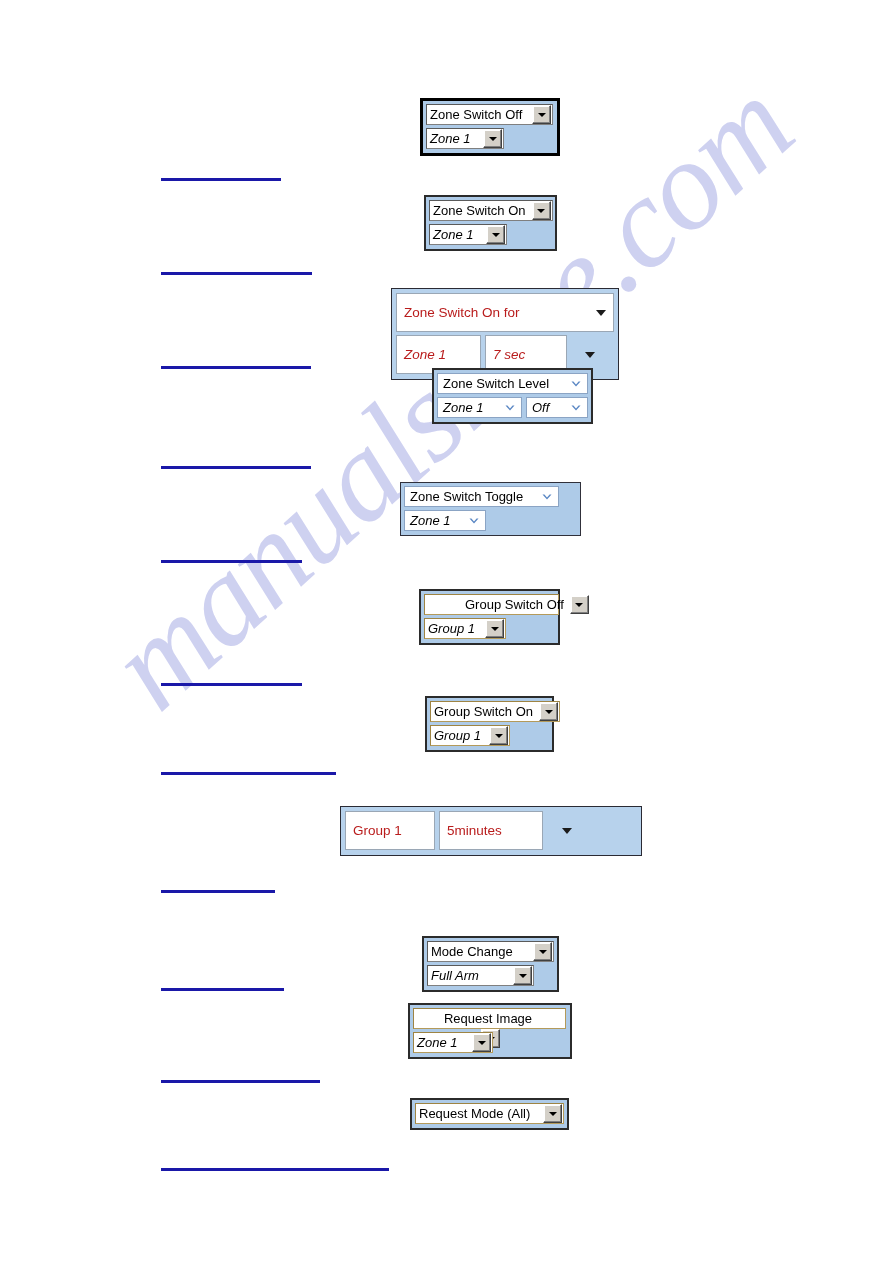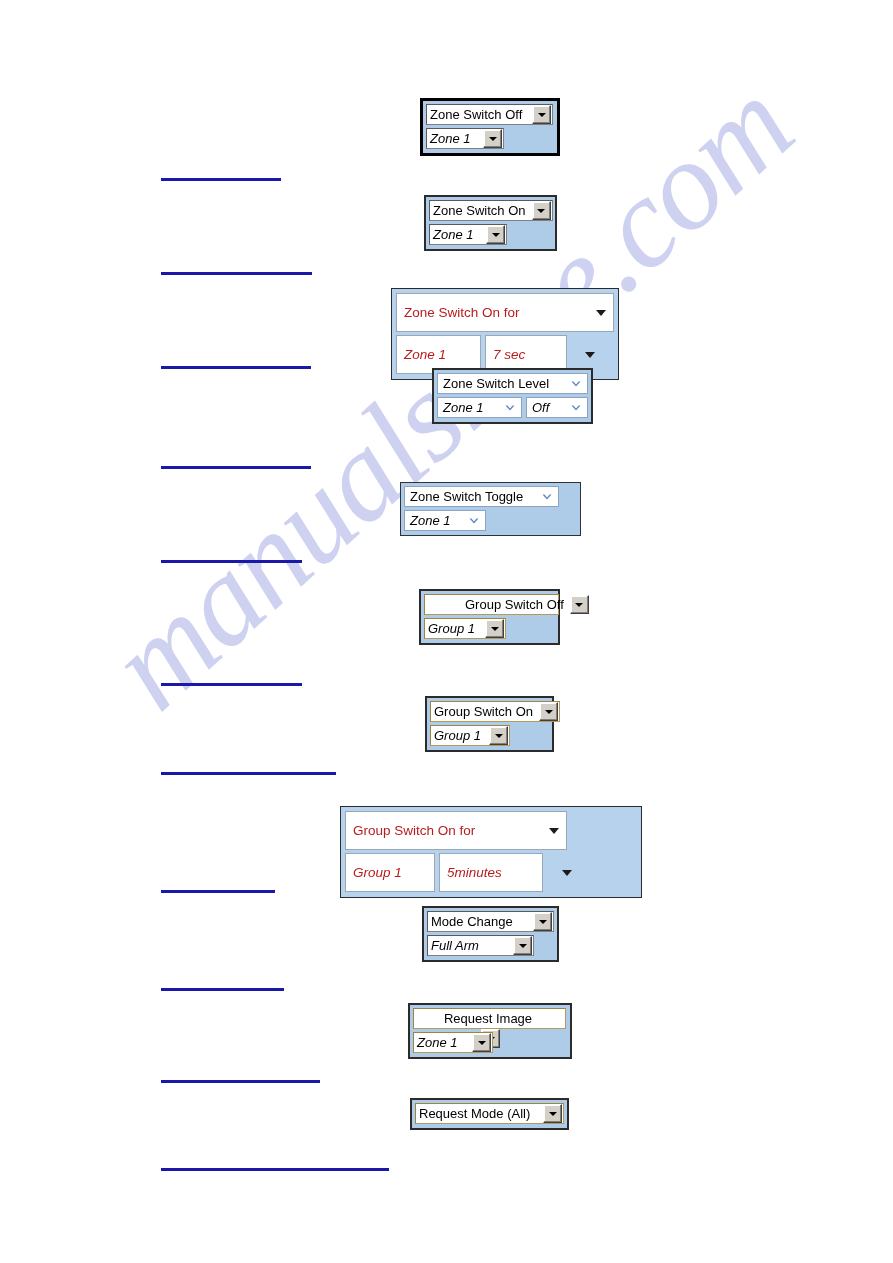--- a/index.html
+++ b/index.html
@@ -334,37 +334,31 @@
           <div class="sel-classic olive" style="width: 80px;">
             <span class="lbl">Group 1</span>
             <span class="arrow">
               <i></i>
             </span>
           </div>
         </div>
       </div>
       <div class="widget flat-frame" style="left: 296px; top: 806px; width: 302px;">
         <div class="wrow">
-          <div class="sel-flat" style="width: 222px;">
-            <span class="lbl">Group Switch On for</span>
-            <span class="caret"></span>
-          </div>
-        </div>
-        <div class="wrow">
           <div class="sel-flat" style="width: 90px;">
             <span class="lbl">Group 1</span>
             <span class="caret"></span>
           </div>
           <div class="sel-flat" style="width: 104px;">
             <span class="lbl">5minutes</span>
             <span class="caret"></span>
           </div>
         </div>
       </div>
-      <div class="widget border-dark" style="left: 378px; top: 906px; width: 137px;">
+      <div class="widget border-dark" style="left: 378px; top: 936px; width: 137px;">
         <div class="wrow">
           <div class="sel-classic" style="width: 131px;">
             <span class="lbl">Mode Change</span>
             <span class="arrow">
               <i></i>
             </span>
           </div>
         </div>
         <div class="wrow">
           <div class="sel-classic" style="width: 107px;">

